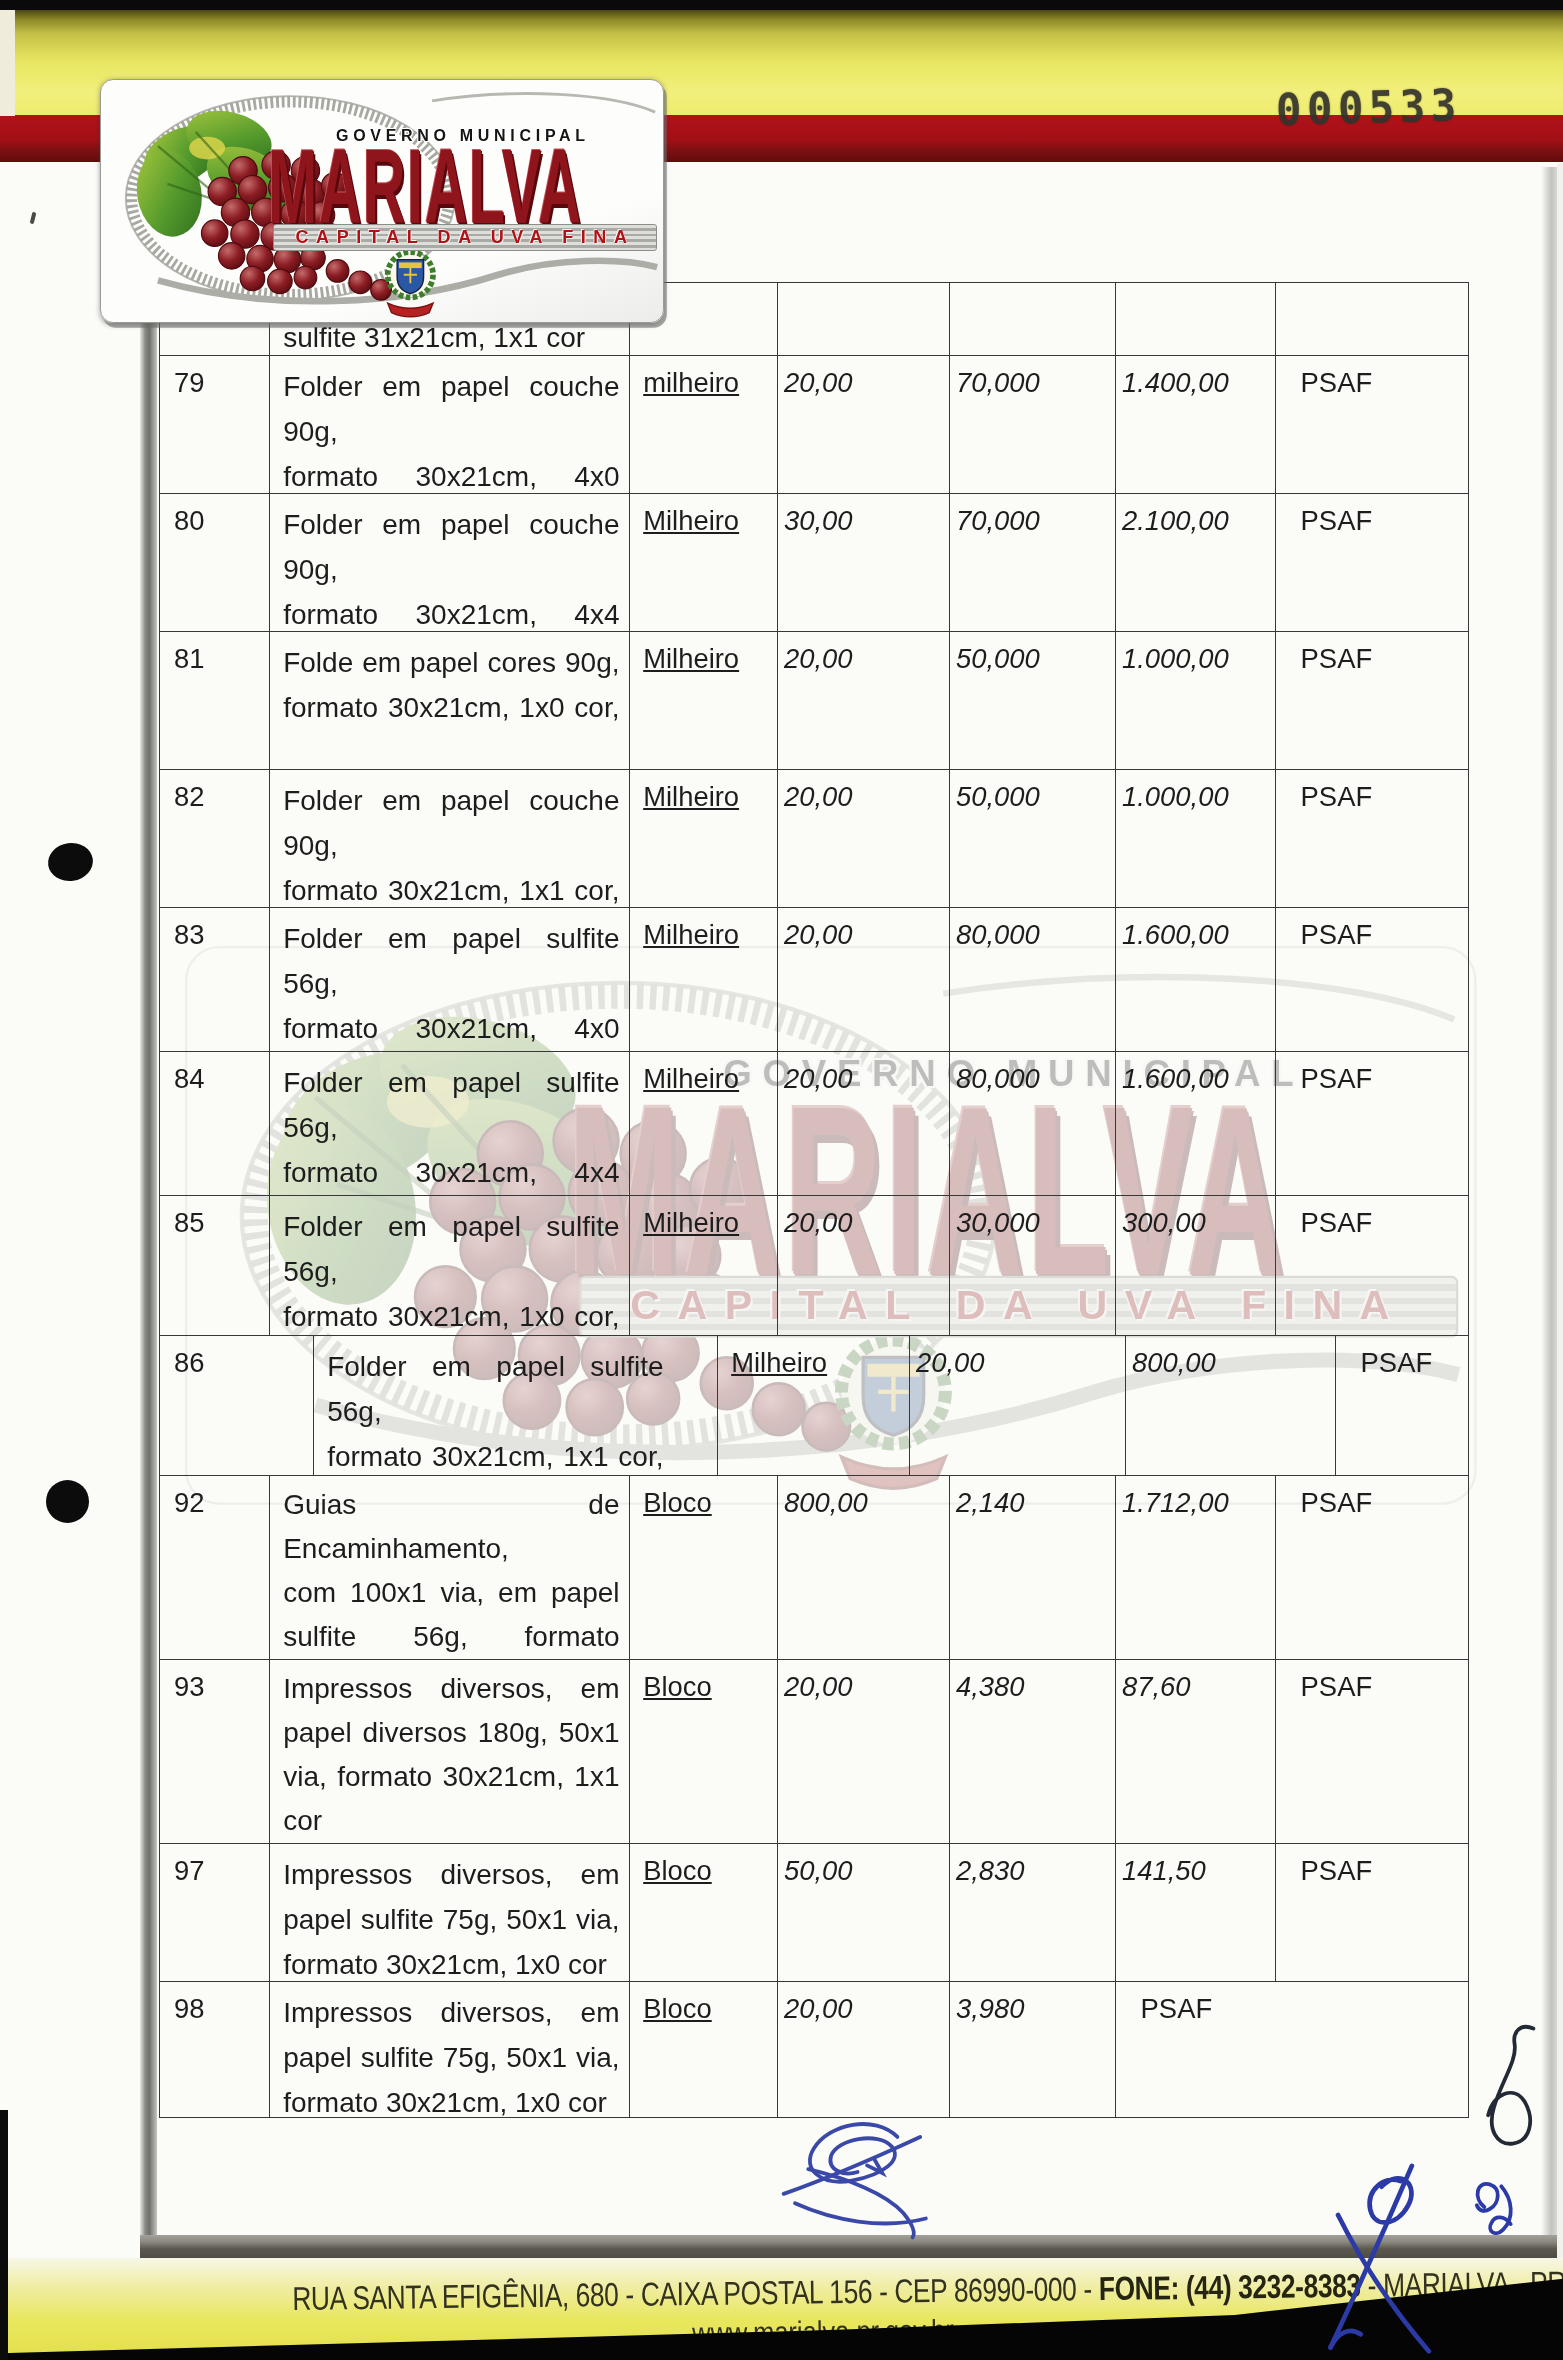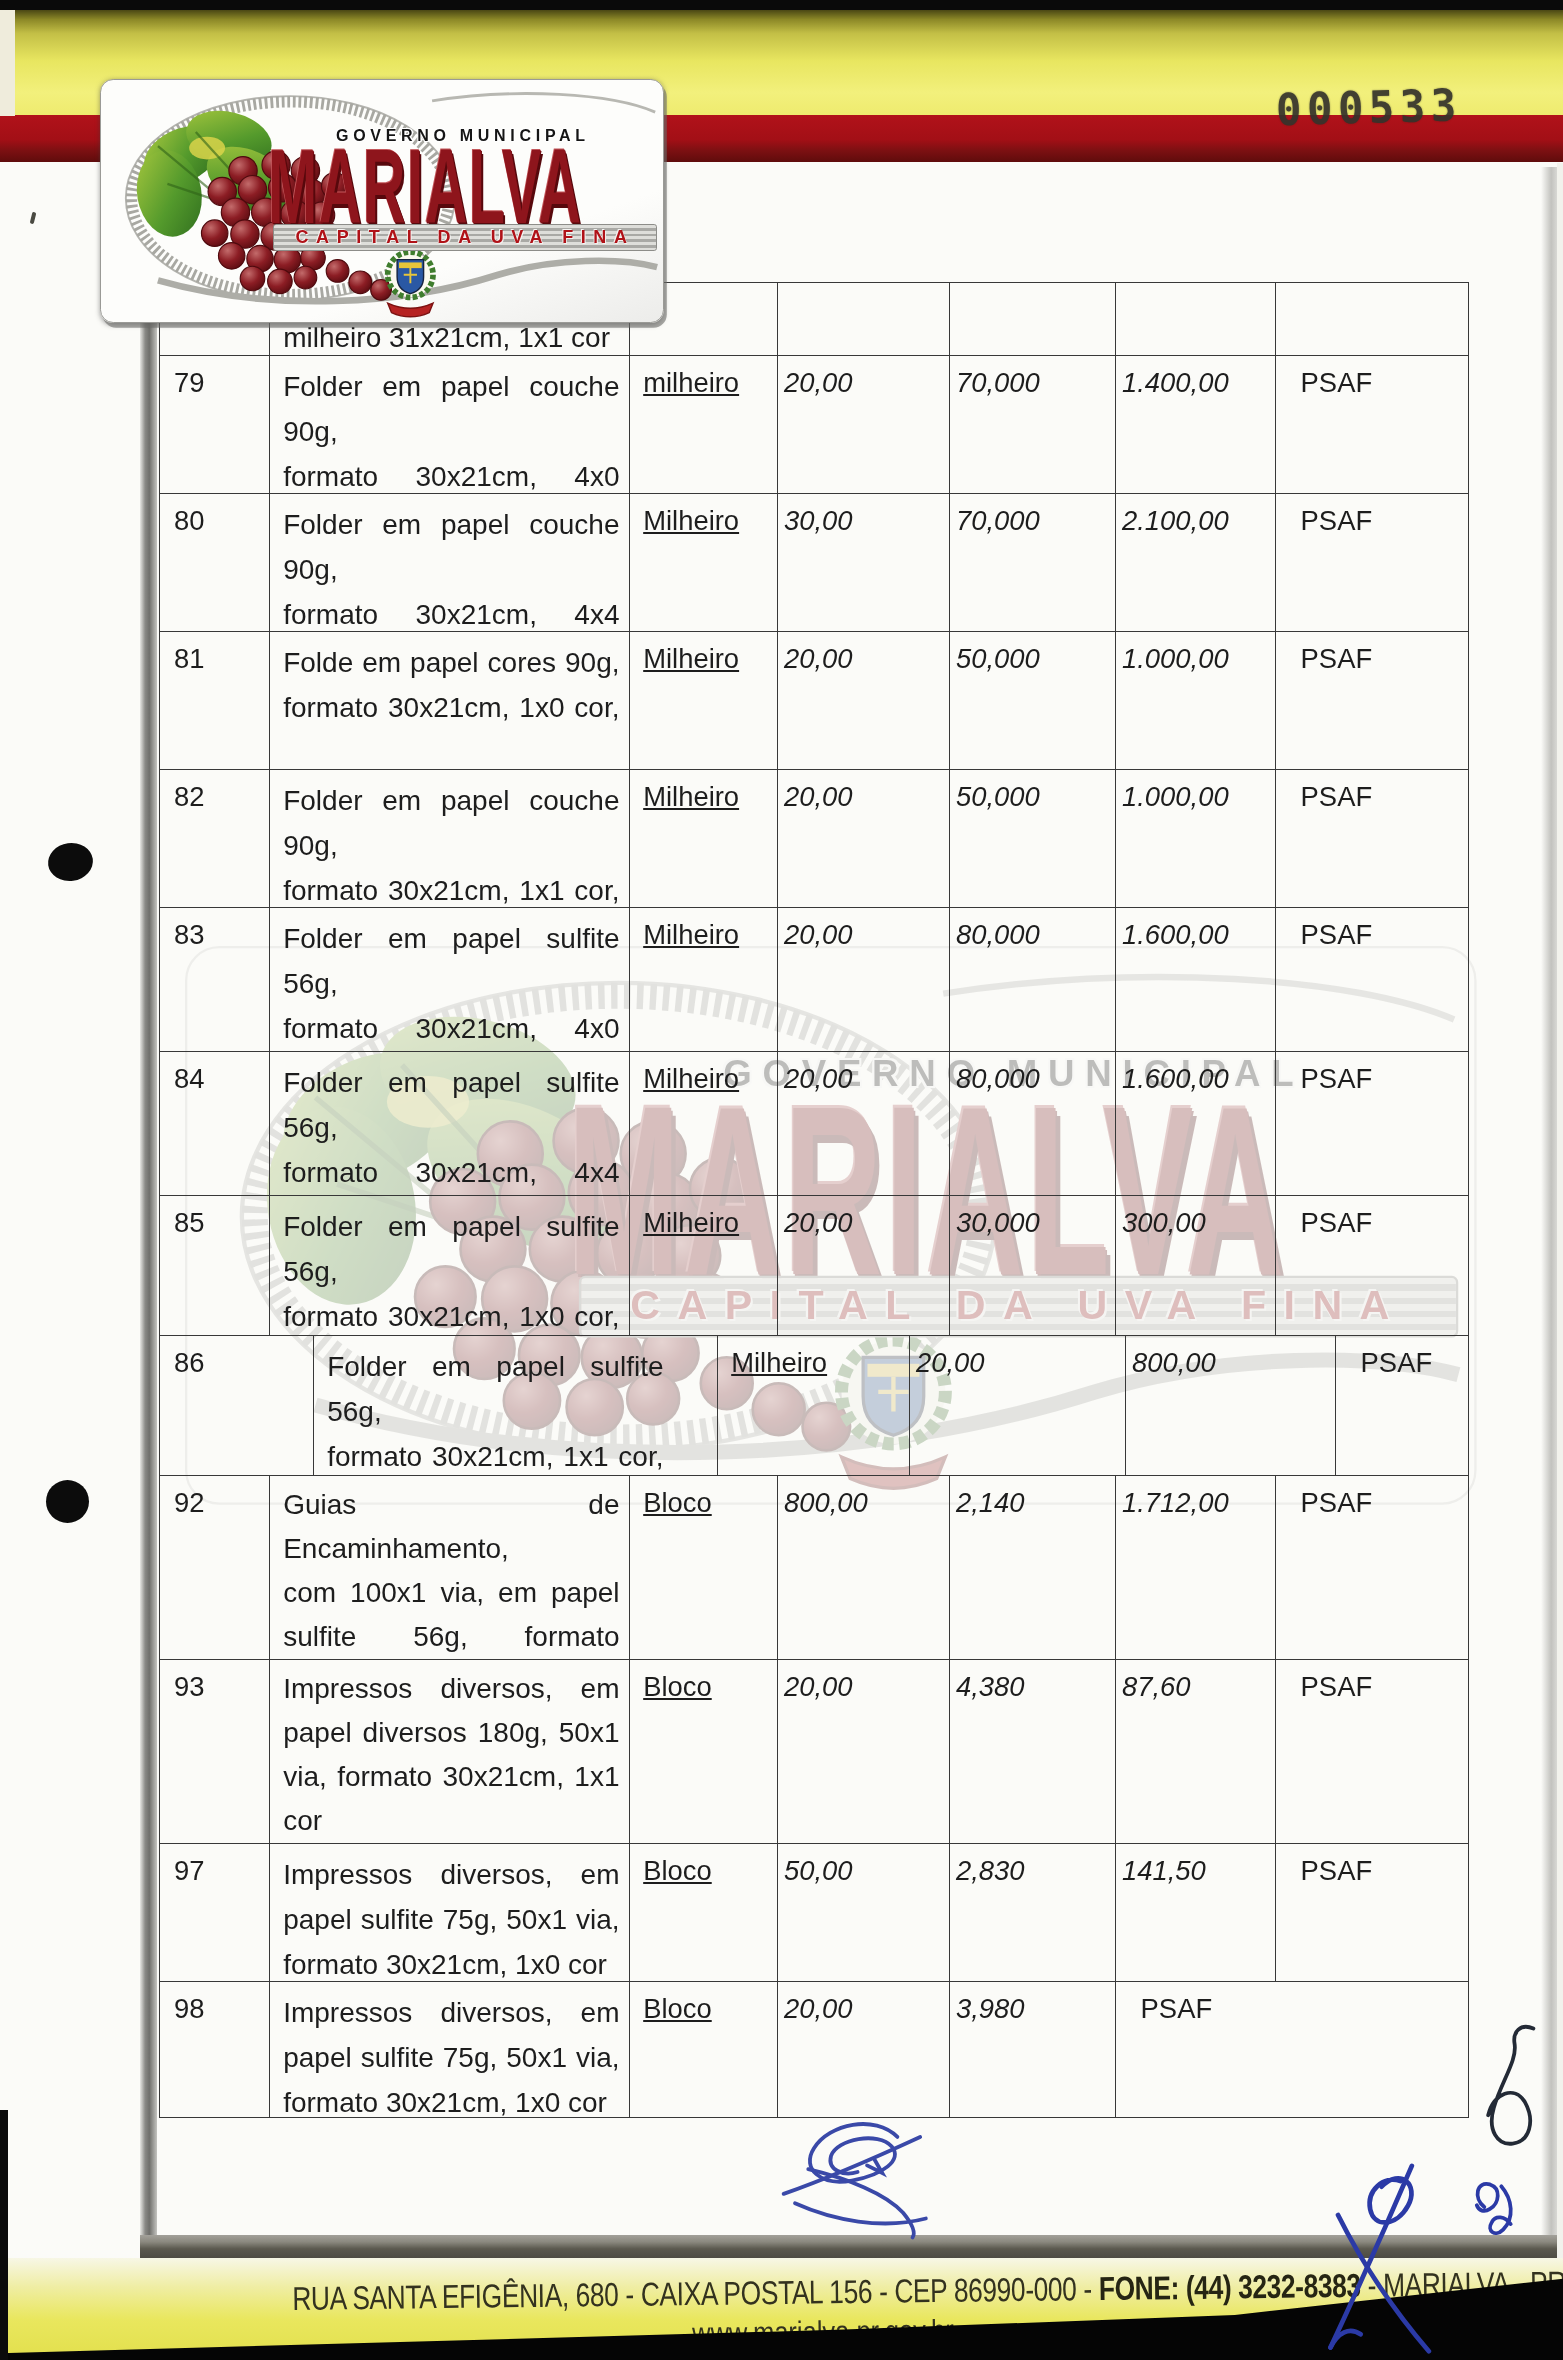--- a/index.html
+++ b/index.html
@@ -181,21 +181,21 @@
       <div class="logo-gov">GOVERNO MUNICIPAL</div>
       <div class="logo-name">MARIALVA</div>
       <div class="logo-banner">CAPITAL DA UVA FINA</div>
     </div>
     </div>
 
   <div class="items-table">
       <div class="t-row r-partial" style="height: 72px;">
         <div class="cell c-item"></div>
         <div class="cell c-desc">
-          <div class="ll">milheiro 31x21cm, 1x1 cor</div>
+          <div class="ll">sulfite 31x21cm, 1x1 cor</div>
         </div>
         <div class="cell c-unit"></div>
         <div class="cell c-price"></div>
         <div class="cell c-qty"></div>
         <div class="cell c-total"></div>
         <div class="cell c-sup"></div>
       </div>
       <div class="t-row" style="height: 138px;">
         <div class="cell c-item">79</div>
         <div class="cell c-desc">

